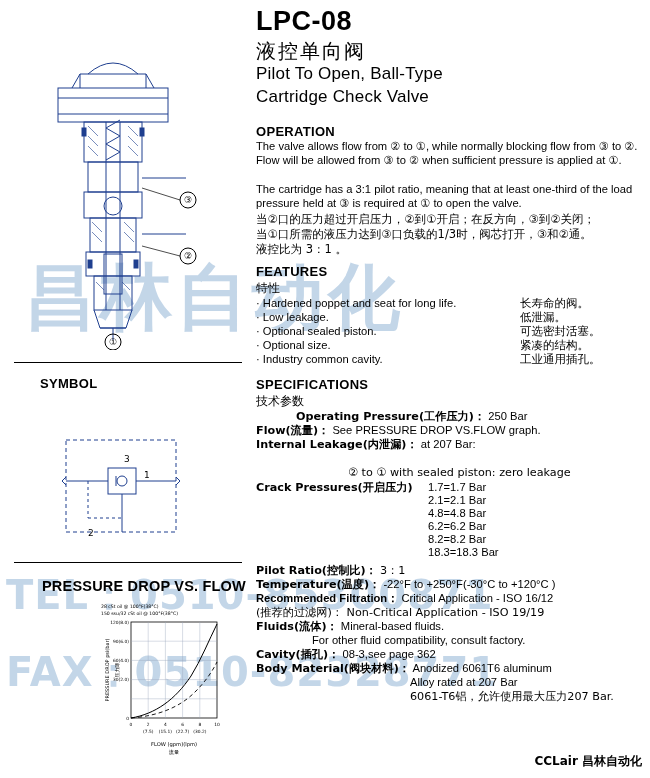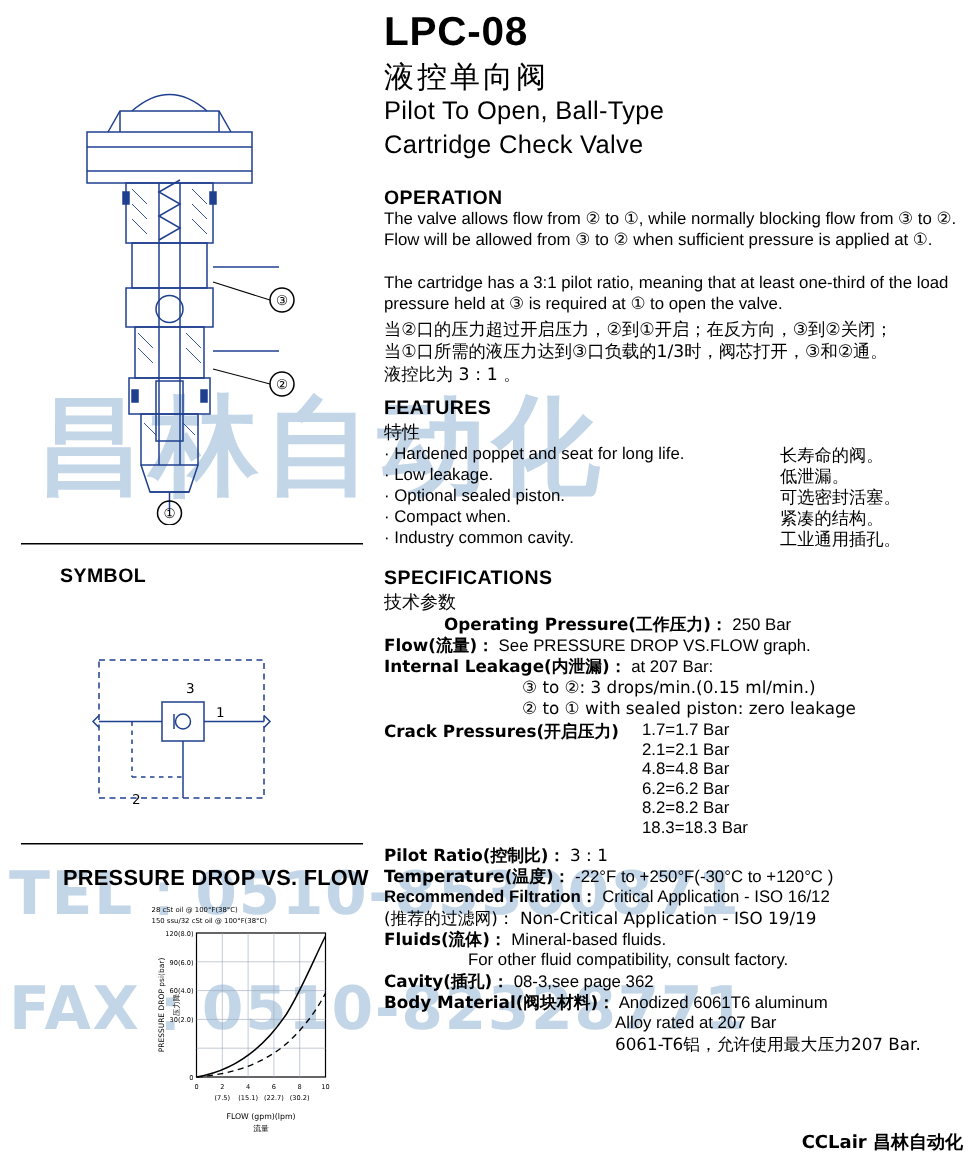--- a/index.html
+++ b/index.html
@@ -378,21 +378,21 @@
     <div class="body-txt body-txt-cn" style="left:4px; top:212px;">当②口的压力超过开启压力，②到①开启；在反方向，③到②关闭；</div>
     <div class="body-txt body-txt-cn" style="left:4px; top:227px;">当①口所需的液压力达到③口负载的1/3时，阀芯打开，③和②通。</div>
     <div class="body-txt body-txt-cn" style="left:4px; top:242px;">液控比为 3：1 。</div>
 
     <div class="sec-head" style="left:4px; top:264px;">FEATURES</div>
     <div class="sec-sub" style="left:4px; top:280px;">特性</div>
 
     <div class="feat" style="top:296px;">· Hardened poppet and seat for long life.</div>
     <div class="feat" style="top:310px;">· Low leakage.</div>
     <div class="feat" style="top:324px;">· Optional sealed piston.</div>
-    <div class="feat" style="top:338px;">· Compact when.</div>
+    <div class="feat" style="top:338px;">· Optional size.</div>
     <div class="feat" style="top:352px;">· Industry common cavity.</div>
 
     <div class="feat-cn" style="top:296px;">长寿命的阀。</div>
     <div class="feat-cn" style="top:310px;">低泄漏。</div>
     <div class="feat-cn" style="top:324px;">可选密封活塞。</div>
     <div class="feat-cn" style="top:338px;">紧凑的结构。</div>
     <div class="feat-cn" style="top:352px;">工业通用插孔。</div>
 
     <div class="sec-head" style="left:4px; top:377px;">SPECIFICATIONS</div>
     <div class="sec-sub" style="left:4px; top:393px;">技术参数</div>
@@ -402,23 +402,20 @@
       <span>250 Bar</span>
     </div>
     <div class="spec-line" style="top:424px;">
       <b class="cnf">Flow(流量)：</b>
       <span>See PRESSURE DROP VS.FLOW graph.</span>
     </div>
     <div class="spec-line" style="top:438px;">
       <b class="cnf">Internal Leakage(内泄漏)：</b>
       <span>at 207 Bar:</span>
     </div>
-    <div class="spec-line" style="top:452px; left:96px; width:300px;">
-      <span class="cnf">③ to ②: 3 drops/min.(0.15 ml/min.)</span>
-    </div>
     <div class="spec-line" style="top:466px; left:96px; width:300px;">
       <span class="cnf">② to ① with sealed piston:  zero leakage</span>
     </div>
     <div class="spec-line" style="top:481px;">
       <b class="cnf">Crack Pressures(开启压力)</b>
     </div>
     <div class="spec-line" style="top:481px; left:176px; width:220px;">
       <span>1.7=1.7 Bar</span>
     </div>
     <div class="spec-line" style="top:494px; left:176px; width:220px;">

